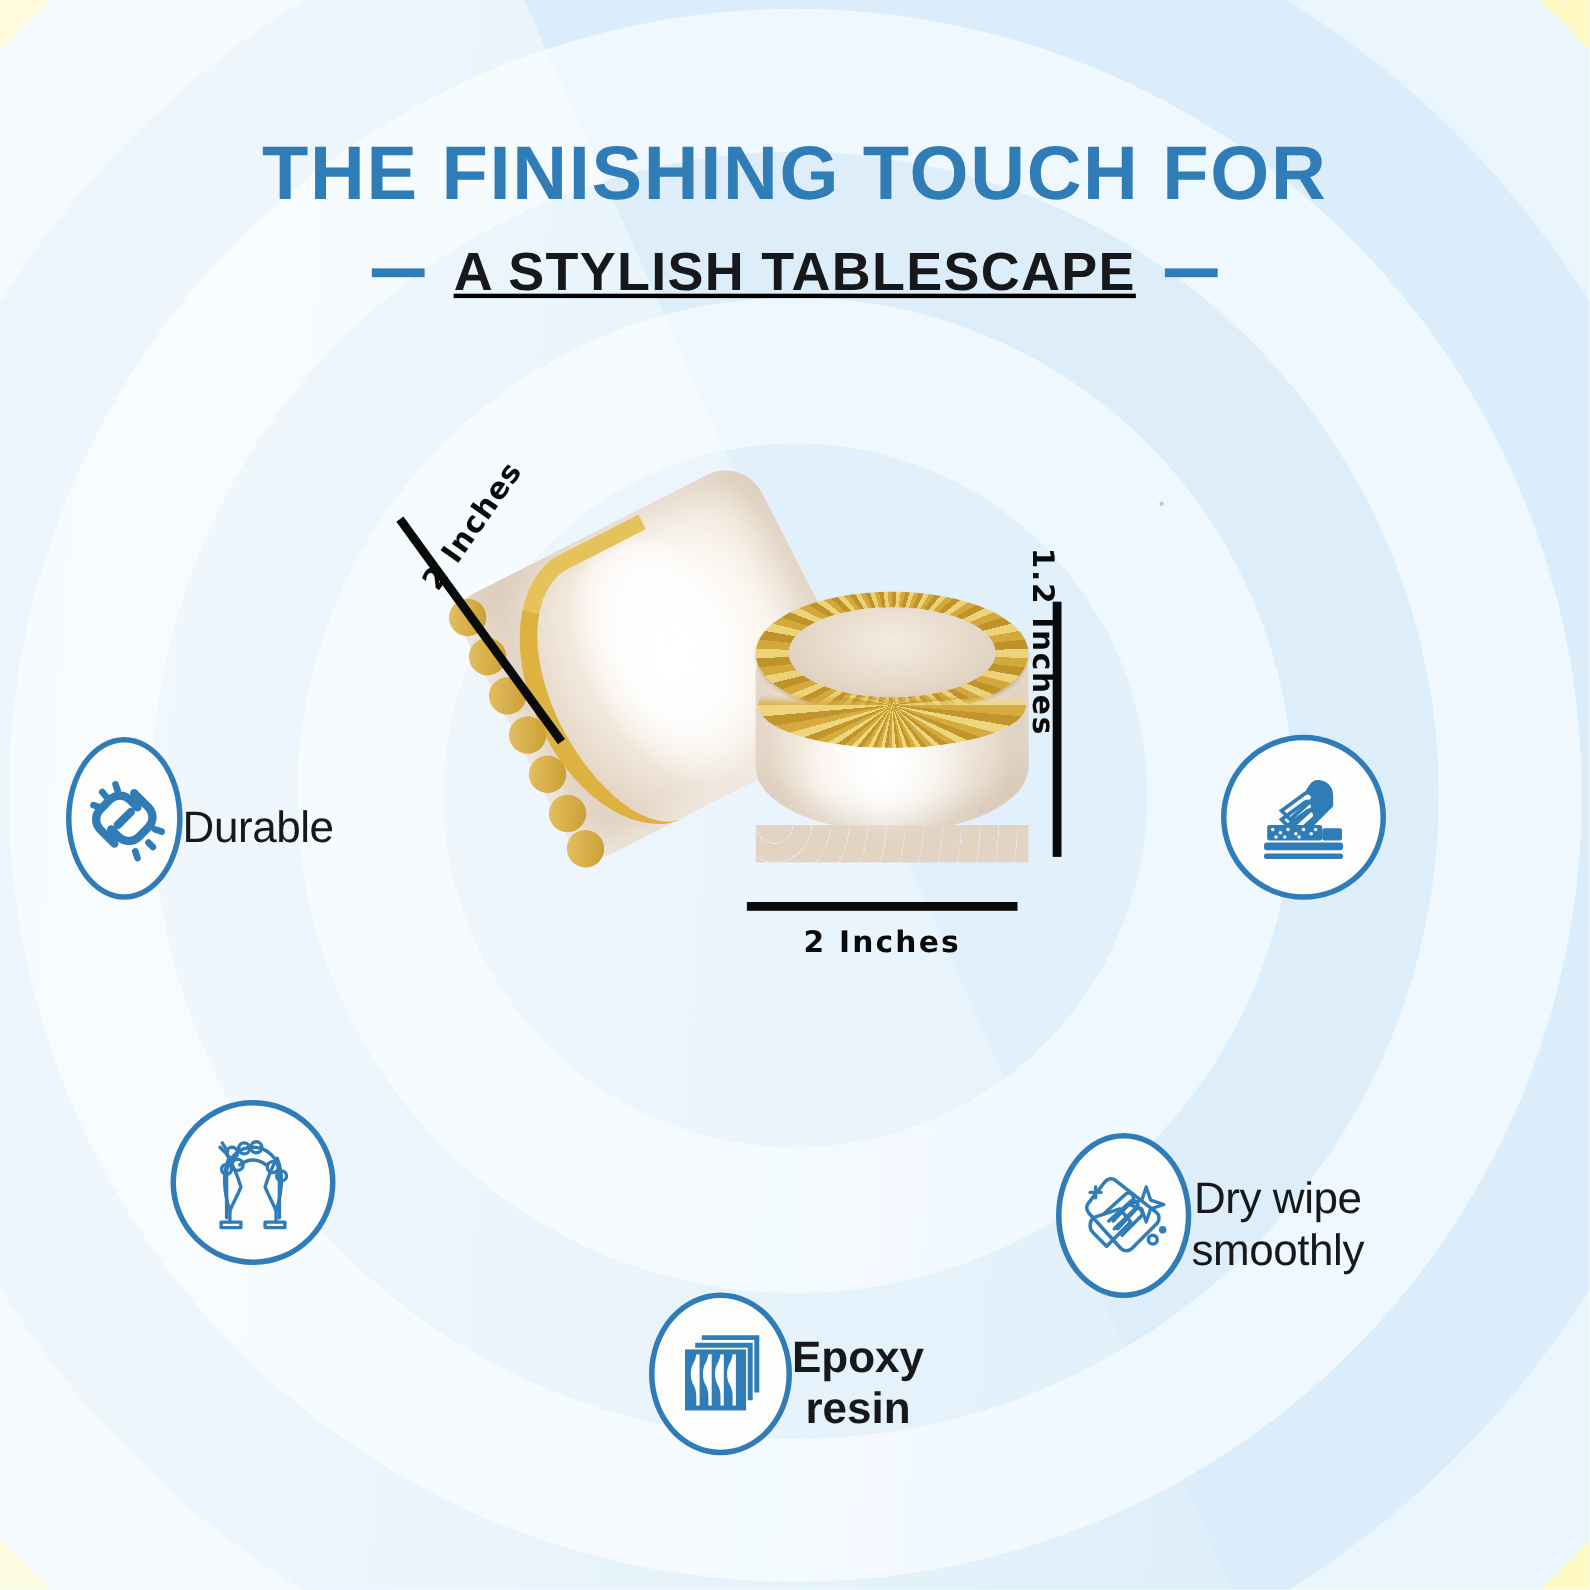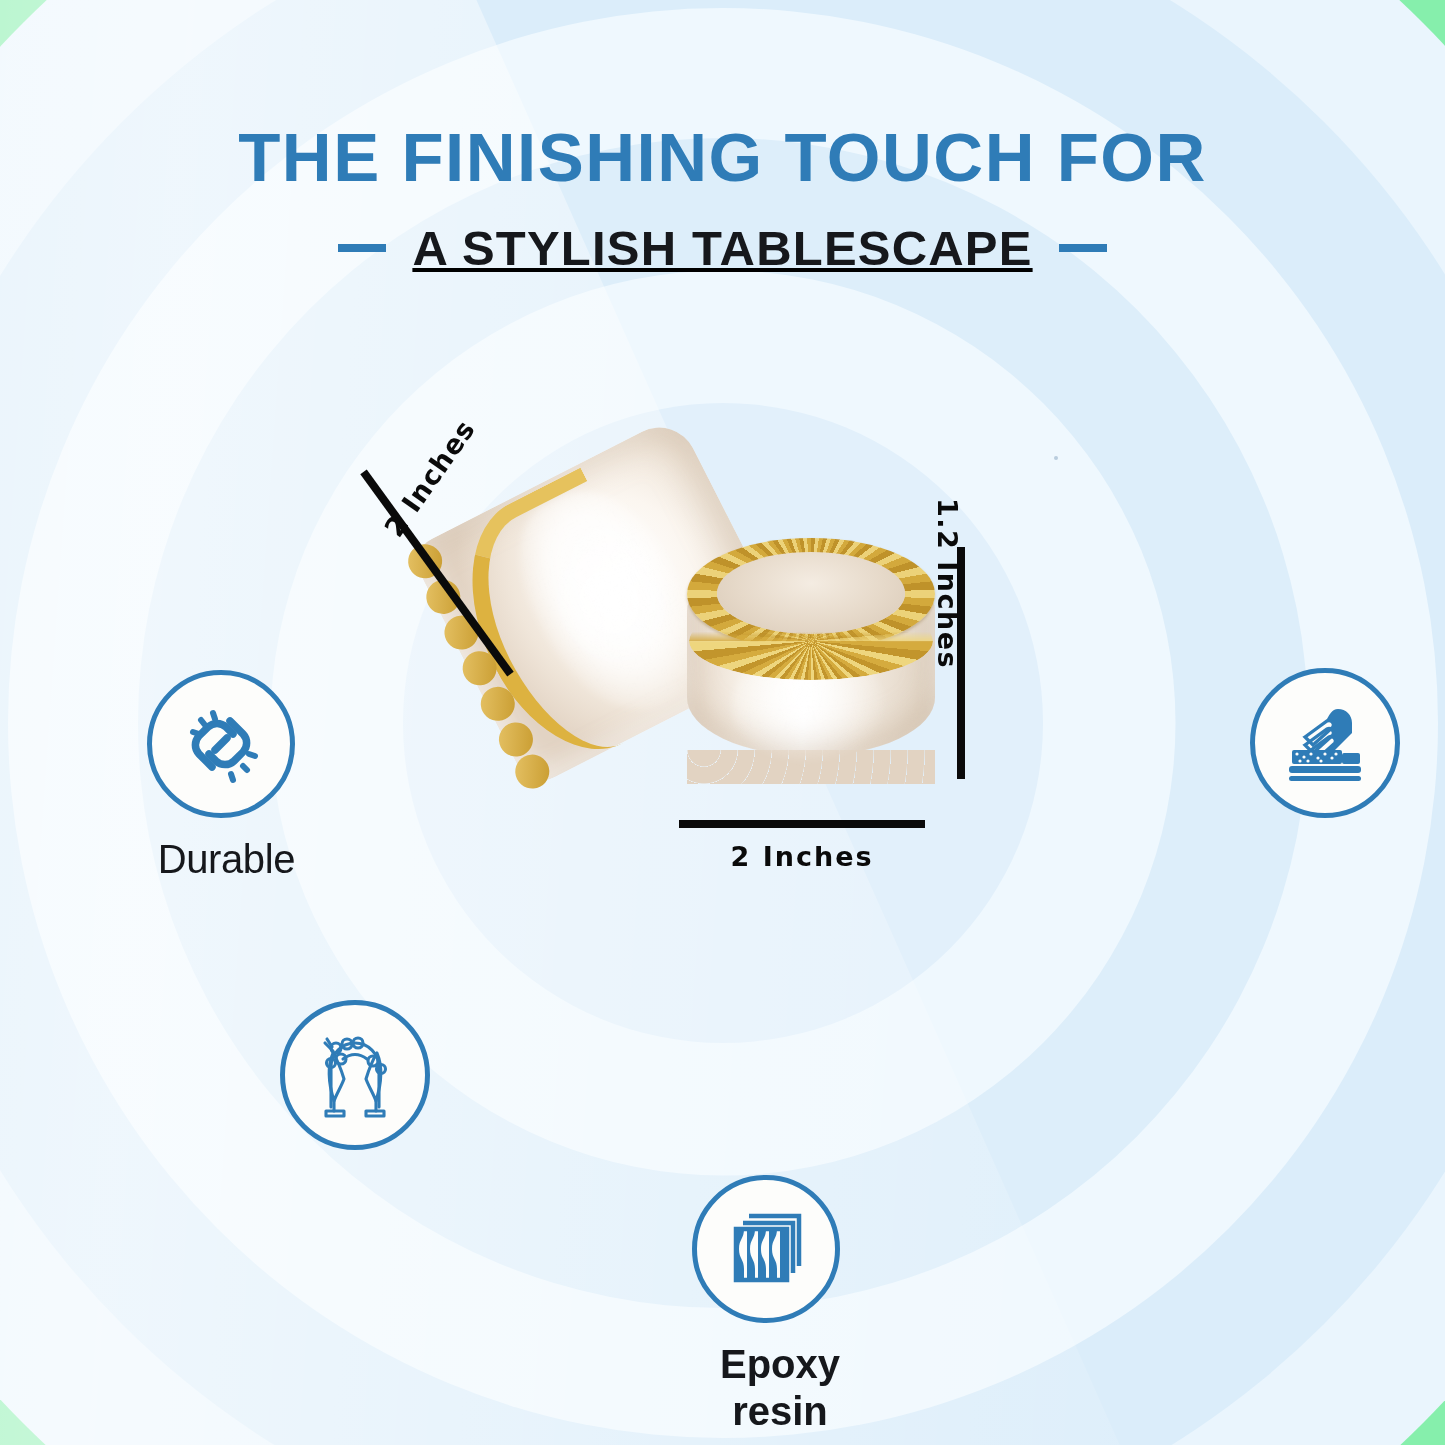--- a/index.html
+++ b/index.html
@@ -5,21 +5,21 @@
   html, body {
     margin: 0;
     padding: 0;
     background: #ffffff;
   }
   .canvas {
     position: relative;
     width: 1445px;
     height: 1445px;
     overflow: hidden;
-    background: #86efac;
+    background: #fef9c3;
     font-family: "Liberation Sans", sans-serif;
   }
 
   
   .bg-rings {
     position: absolute;
     inset: 0;
     overflow: hidden;
   }
   .ring {
@@ -315,22 +315,22 @@
     letter-spacing: 2px;
     color: #0a0a0a;
     z-index: 10;
   }
 
   
   .feature {
     position: absolute;
     z-index: 6;
     display: flex;
-    flex-direction: column;
-    align-items: flex-end;
+    flex-direction: row;
+    align-items: center;
   }
   .badge {
     border-radius: 50%;
     background: #fdfdfb;
     border: 5px solid #2f7cb7;
     display: flex;
     align-items: center;
     justify-content: center;
     box-sizing: border-box;
   }
@@ -541,14 +541,38 @@
                 <circle cx="33" cy="68" r="1.6"></circle>
               <circle cx="46" cy="68" r="1.6"></circle>
                 <circle cx="61" cy="61" r="1.6"></circle>
             </g>
           </g>
         </svg>
       </span>
     </div>
   </div>
 
+  <div class="feature" id="feat-drywipe">
+    <div class="badge">
+      <span>
+        <svg width="100" height="100" viewBox="0 0 100 100" fill="none" stroke="#2f7cb7" stroke-width="3.2" stroke-linecap="round" stroke-linejoin="round">
+
+          <path d="M42 18 L79 47 a7 7 0 0 1 1 10 L57 80 a7 7 0 0 1 -10 0 L18 48 a7 7 0 0 1 0 -10 L32 20 a7 7 0 0 1 10 -2 Z"></path>
+
+          <path d="M22 52 c-4 4 -4 10 0 14 l12 12 22 -22 -10 -12 Z"></path>
+          <path d="M32 48 L52 30 a4.5 4.5 0 0 1 6 6 L40 55"></path>
+          <path d="M36 55 L56 37 a4.5 4.5 0 0 1 6 6 L44 62"></path>
+          <path d="M41 62 L60 44 a4.5 4.5 0 0 1 6 6 L48 68"></path>
+
+          <path d="M70 24 L74 36 L86 40 L74 44 L70 56 L66 44 L54 40 L66 36 Z" stroke-width="3"></path>
+
+          <path d="M24 24 L24 34" stroke-width="3"></path>
+          <path d="M19 29 L29 29" stroke-width="3"></path>
+          <circle cx="76" cy="72" r="4"></circle>
+          <circle cx="85" cy="63" r="1.8" fill="#2f7cb7"></circle>
+        </svg>
+      </span>
+    </div>
+    <div class="feature-label">Dry wipe
+smoothly</div>
+  </div>
 
 </div>
 
 </body></html>

